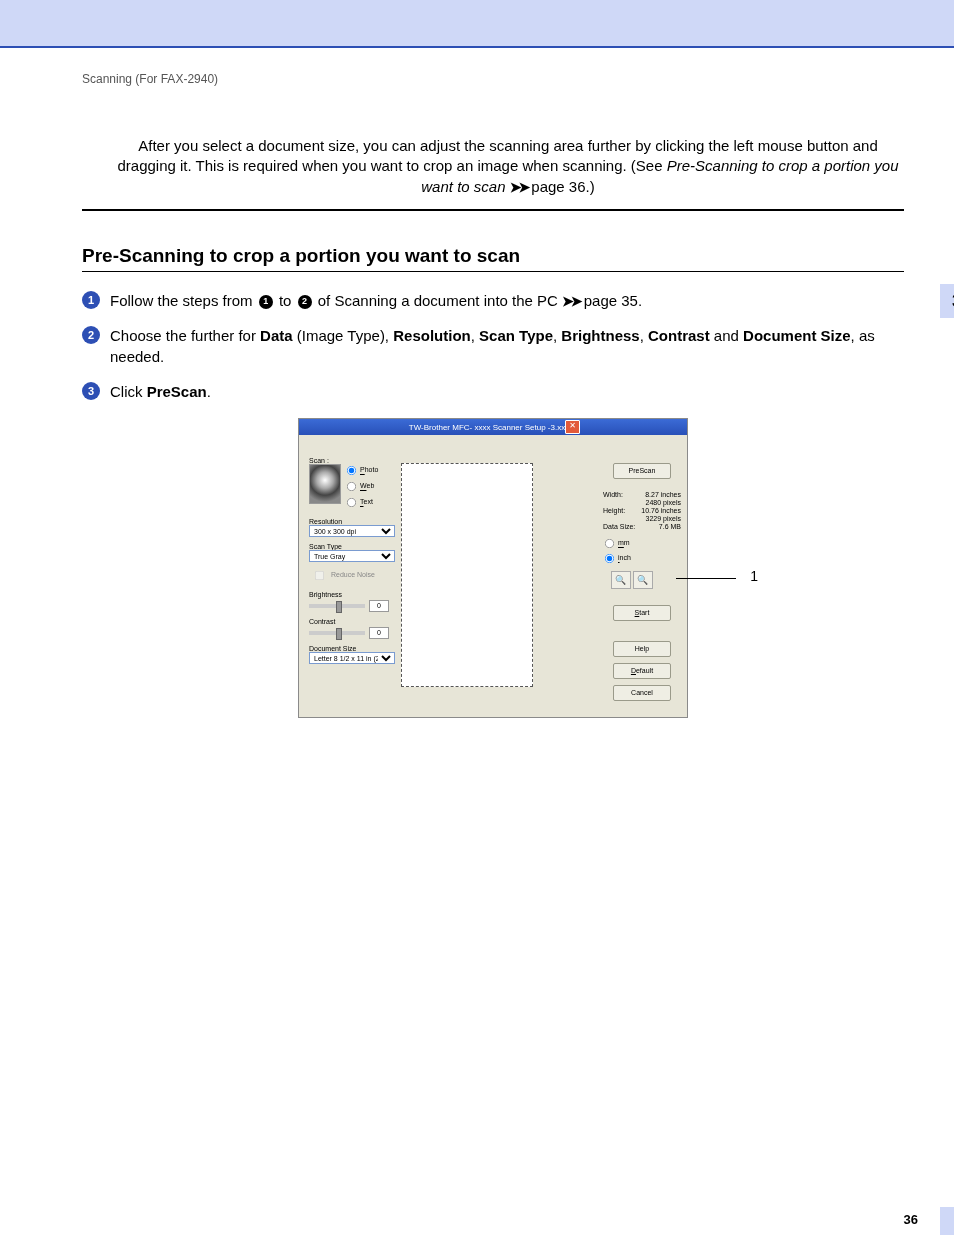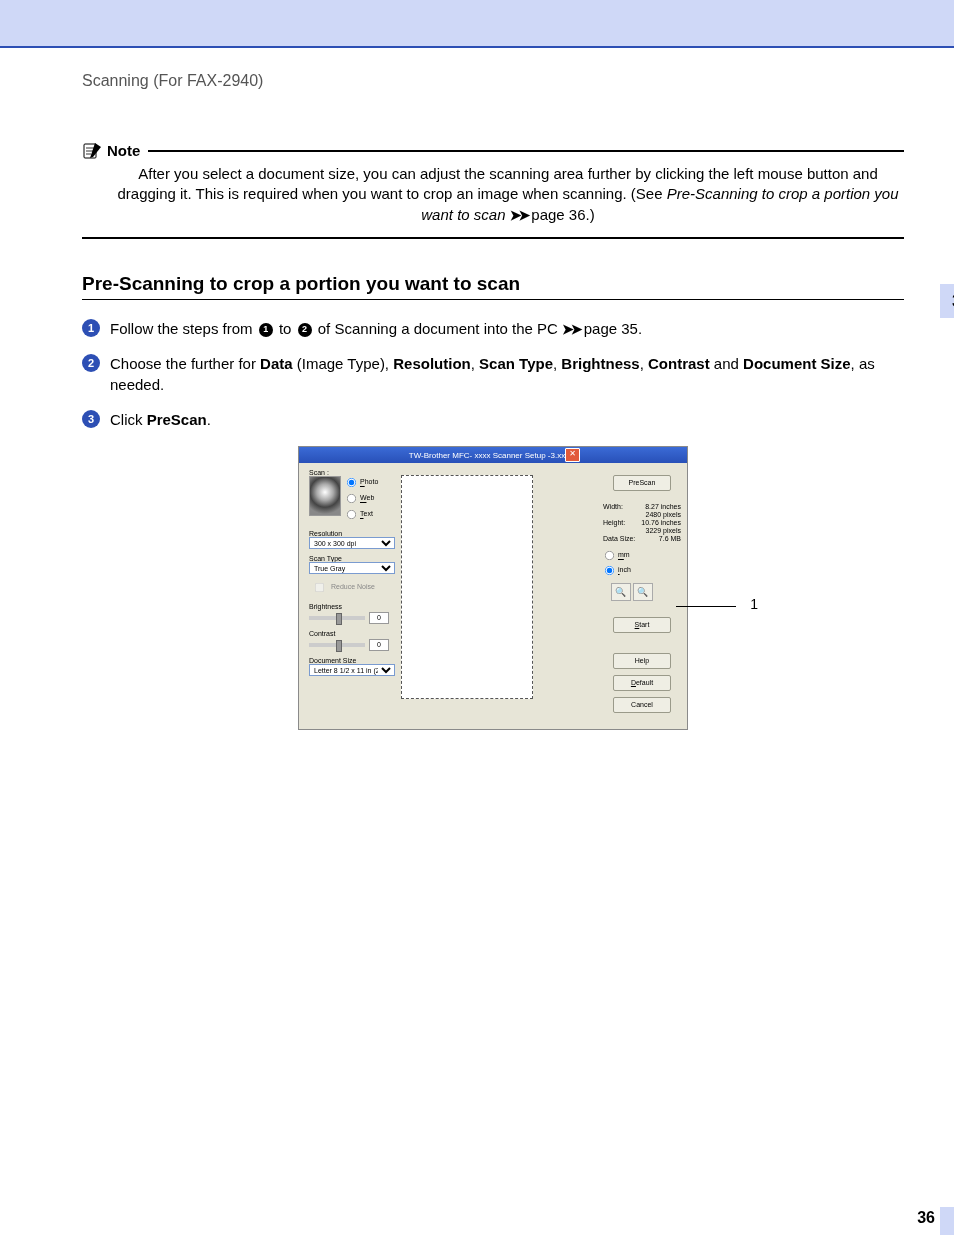--- a/index.html
+++ b/index.html
@@ -14,21 +14,21 @@
     height: 46px;
     background: #cfd8f7;
     border-bottom: 2px solid #2d4fb4;
     margin-bottom: 24px;
   }
   .page {
     padding: 0 50px 0 82px;
     position: relative;
   }
   .header-small {
-    font-size: 16px;
+    font-size: 12px;
     color: #555;
     margin-bottom: 50px;
   }
   .note-block {
     margin-bottom: 34px;
   }
   .note-head {
     display: flex;
     align-items: center;
     margin-bottom: 4px;
@@ -104,22 +104,22 @@
     color: #000;
     font-size: 18px;
     font-weight: bold;
     display: flex;
     align-items: center;
     justify-content: center;
   }
   .page-num {
     position:absolute;
     bottom: 8px;
-    right: 19px;
-    font-size: 16px;
+    right: 36px;
+    font-size: 13px;
     font-weight: bold;
   }
   .page-num-bar {
     position:absolute;
     bottom:0;
     right:-20px;
     width:34px;
     height:28px;
     background:#cfd8f7;
   }
@@ -153,20 +153,21 @@
     border:1px solid #fff;
     color:#fff;
     font-size:8px;
     line-height:10px;
     text-align:center;
     border-radius:1px;
   }
   .dlg-body {
     display: flex;
     padding: 6px 6px 10px 10px;
+    margin-top: 16px;
   }
   .dlg-left { width: 90px; }
   .dlg-center { flex:1; margin: 6px 4px 0 2px; }
   .dlg-right { width: 78px; }
 
   .scan-row { display:flex; align-items:flex-start; }
   .thumb {
     width: 30px;
     height: 38px;
     border: 1px solid #999;
@@ -255,31 +256,20 @@
 
 <div class="outer">
   <div class="top-bar"></div>
 
   <div class="page">
     <div class="side-tab">3</div>
 
     <div class="header-small">Scanning (For FAX-2940)</div>
 
     <div class="note-block">
-      <div class="note-head">
-        <span class="note-icon">
-          <svg width="20" height="18" viewBox="0 0 20 18">
-            <rect x="1" y="3" width="12" height="14" rx="1" fill="none" stroke="#000" stroke-width="1"></rect>
-            <path d="M3 7h8M3 10h8M3 13h5" stroke="#000" stroke-width="0.8"></path>
-            <path d="M12 2l6 4-8 10-3 1 1-3z" fill="#000"></path>
-          </svg>
-        </span>
-        <span class="note-title">Note</span>
-        <span class="note-line-top"></span>
-      </div>
       <div class="note-body">
         <span>After you select a document size, you can adjust the scanning area further by clicking the left mouse button and dragging it. This is required when you want to crop an image when scanning. (See </span>
         <span class="italic">Pre-Scanning to crop a portion you want to scan</span>
         <span class="arrows"> ➤➤</span><span> page 36.)</span>
       </div>
       <div class="note-bottom-line"></div>
     </div>
 
     <h2 class="section-title">Pre-Scanning to crop a portion you want to scan</h2>
 

